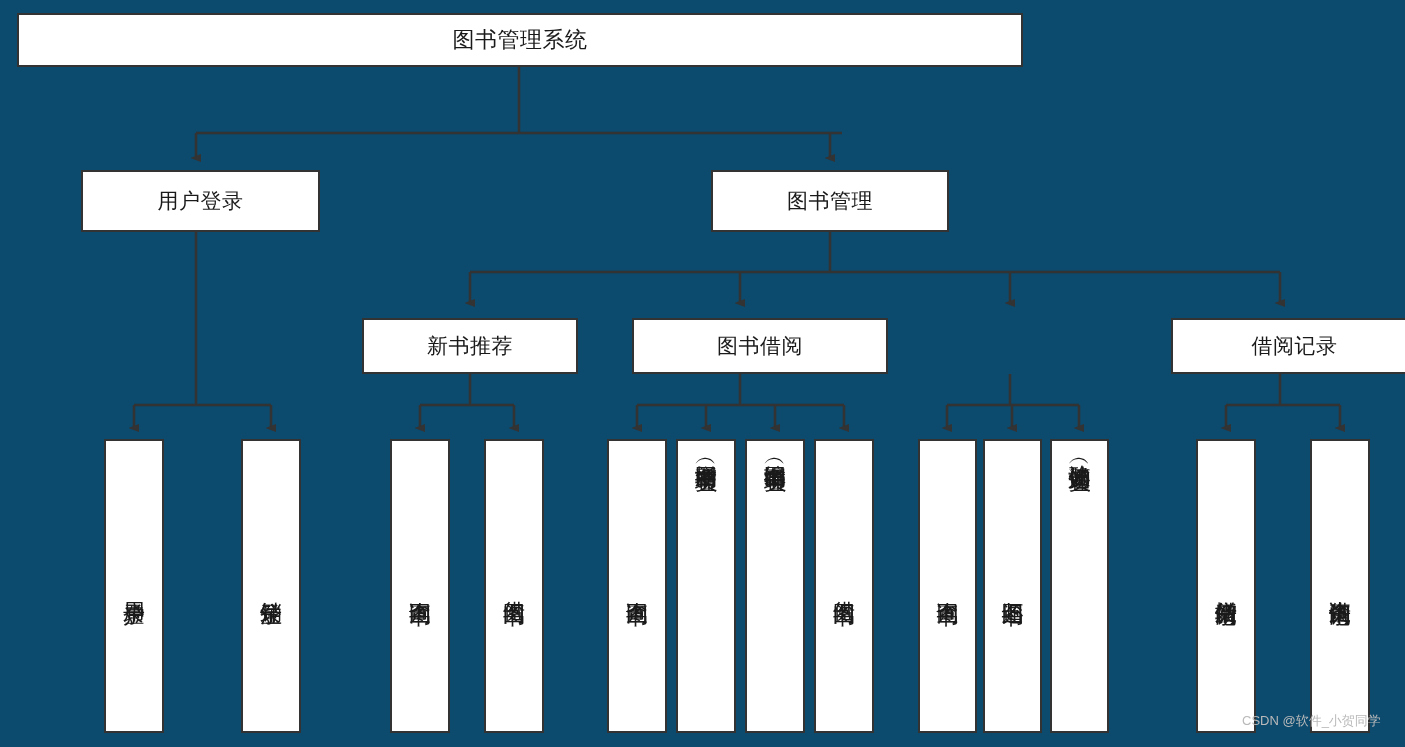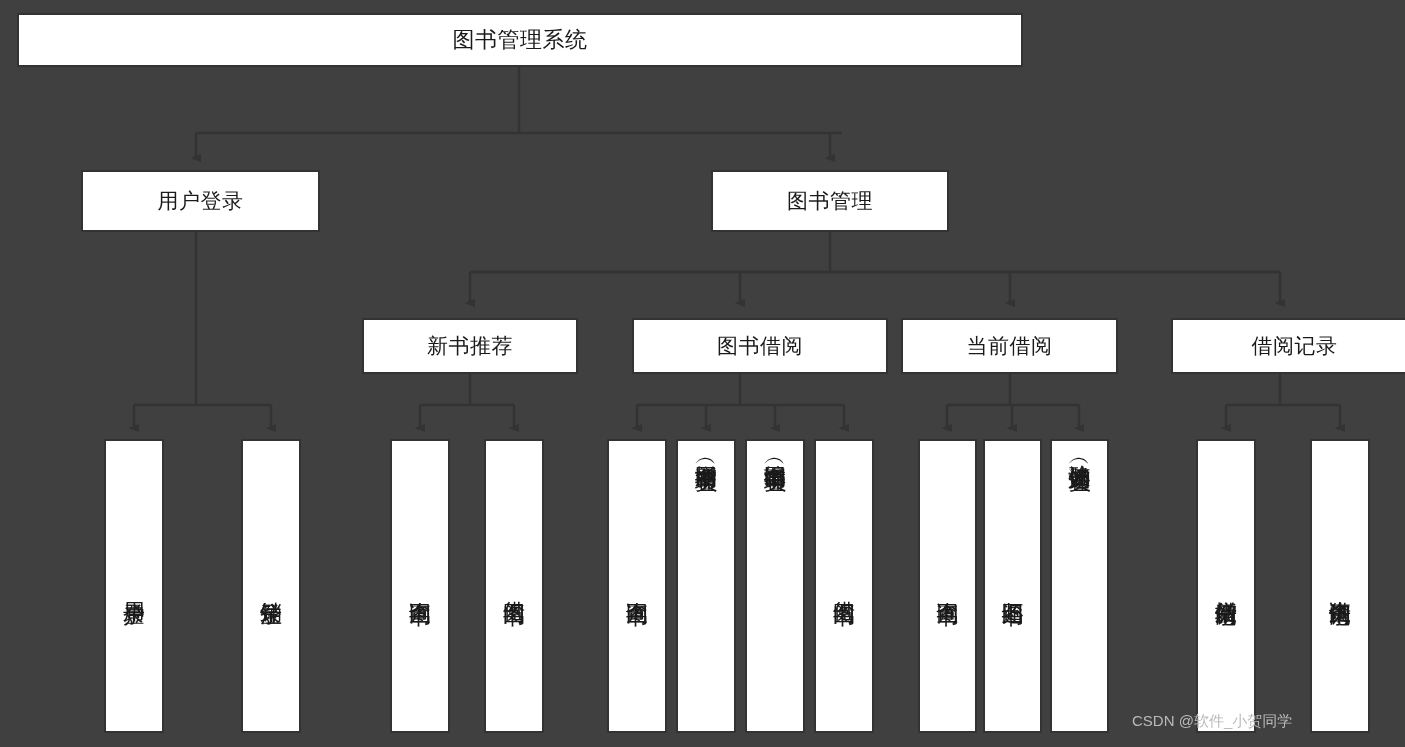--- a/index.html
+++ b/index.html
@@ -7,21 +7,21 @@
     padding: 0;
     background: #ffffff;
   }
   body {
     font-family: "Liberation Sans", "DejaVu Sans", sans-serif;
   }
   #diagram-root {
     position: relative;
     width: 1405px;
     height: 747px;
-    background: #404040;
+    background: #0c4a6e;
     overflow: hidden;
   }
   svg.connectors {
     position: absolute;
     left: 0;
     top: 0;
     width: 1405px;
     height: 747px;
     pointer-events: none;
   }
@@ -59,23 +59,23 @@
     line-height: 1.08;
     letter-spacing: 1px;
     white-space: nowrap;
   }
   .node.vert.centered {
     align-items: center;
     padding-top: 0;
   }
   .watermark {
     position: absolute;
-    left: 1132px;
+    left: 1242px;
     top: 712px;
-    font-size: 15px;
+    font-size: 13px;
     color: #b9b9b9;
     white-space: nowrap;
     user-select: none;
   }
 </style>
 </head>
 <body>
 
 <div id="diagram-root">
 
@@ -139,23 +139,20 @@
   <div class="node horiz" style="left:362px; top:318px; width:216px; height:56px;">
     <span class="label">新书推荐</span>
   </div>
 
   <div class="node horiz" style="left:711px; top:170px; width:238px; height:62px;">
     <span class="label">图书管理</span>
   </div>
   <div class="node horiz" style="left:632px; top:318px; width:256px; height:56px;">
     <span class="label">图书借阅</span>
   </div>
-  <div class="node horiz" style="left:901px; top:318px; width:217px; height:56px;">
-    <span class="label">当前借阅</span>
-  </div>
   <div class="node horiz" style="left:1171px; top:318px; width:247px; height:56px;">
     <span class="label">借阅记录</span>
   </div>
 
   <div class="node vert centered" style="left:104px; top:439px; width:60px; height:294px;">
     <span class="label">用户登录</span>
   </div>
   <div class="node vert centered" style="left:241px; top:439px; width:60px; height:294px;">
     <span class="label">注销登录</span>
   </div>

